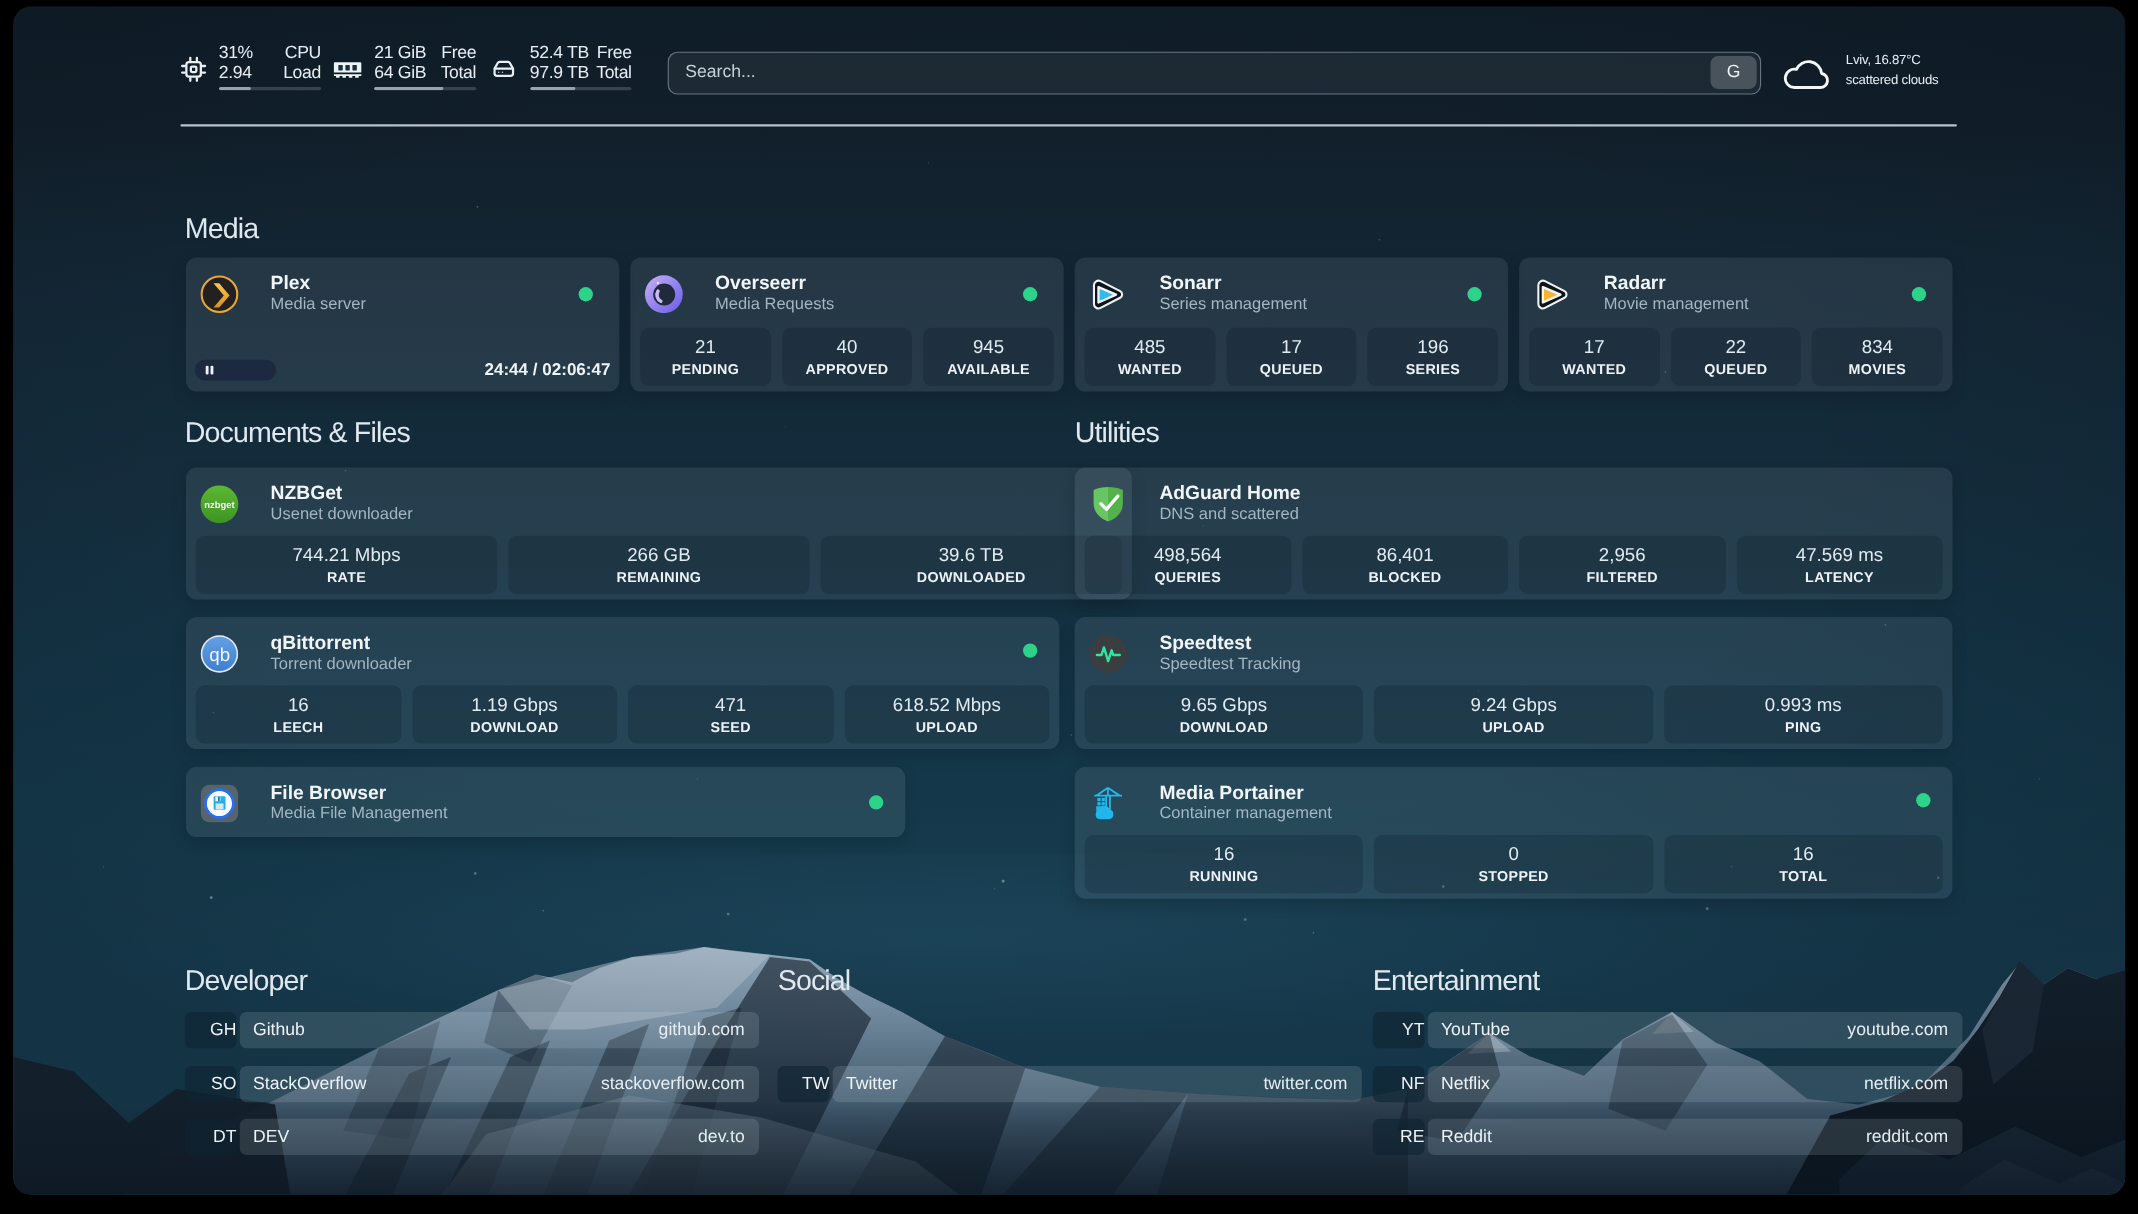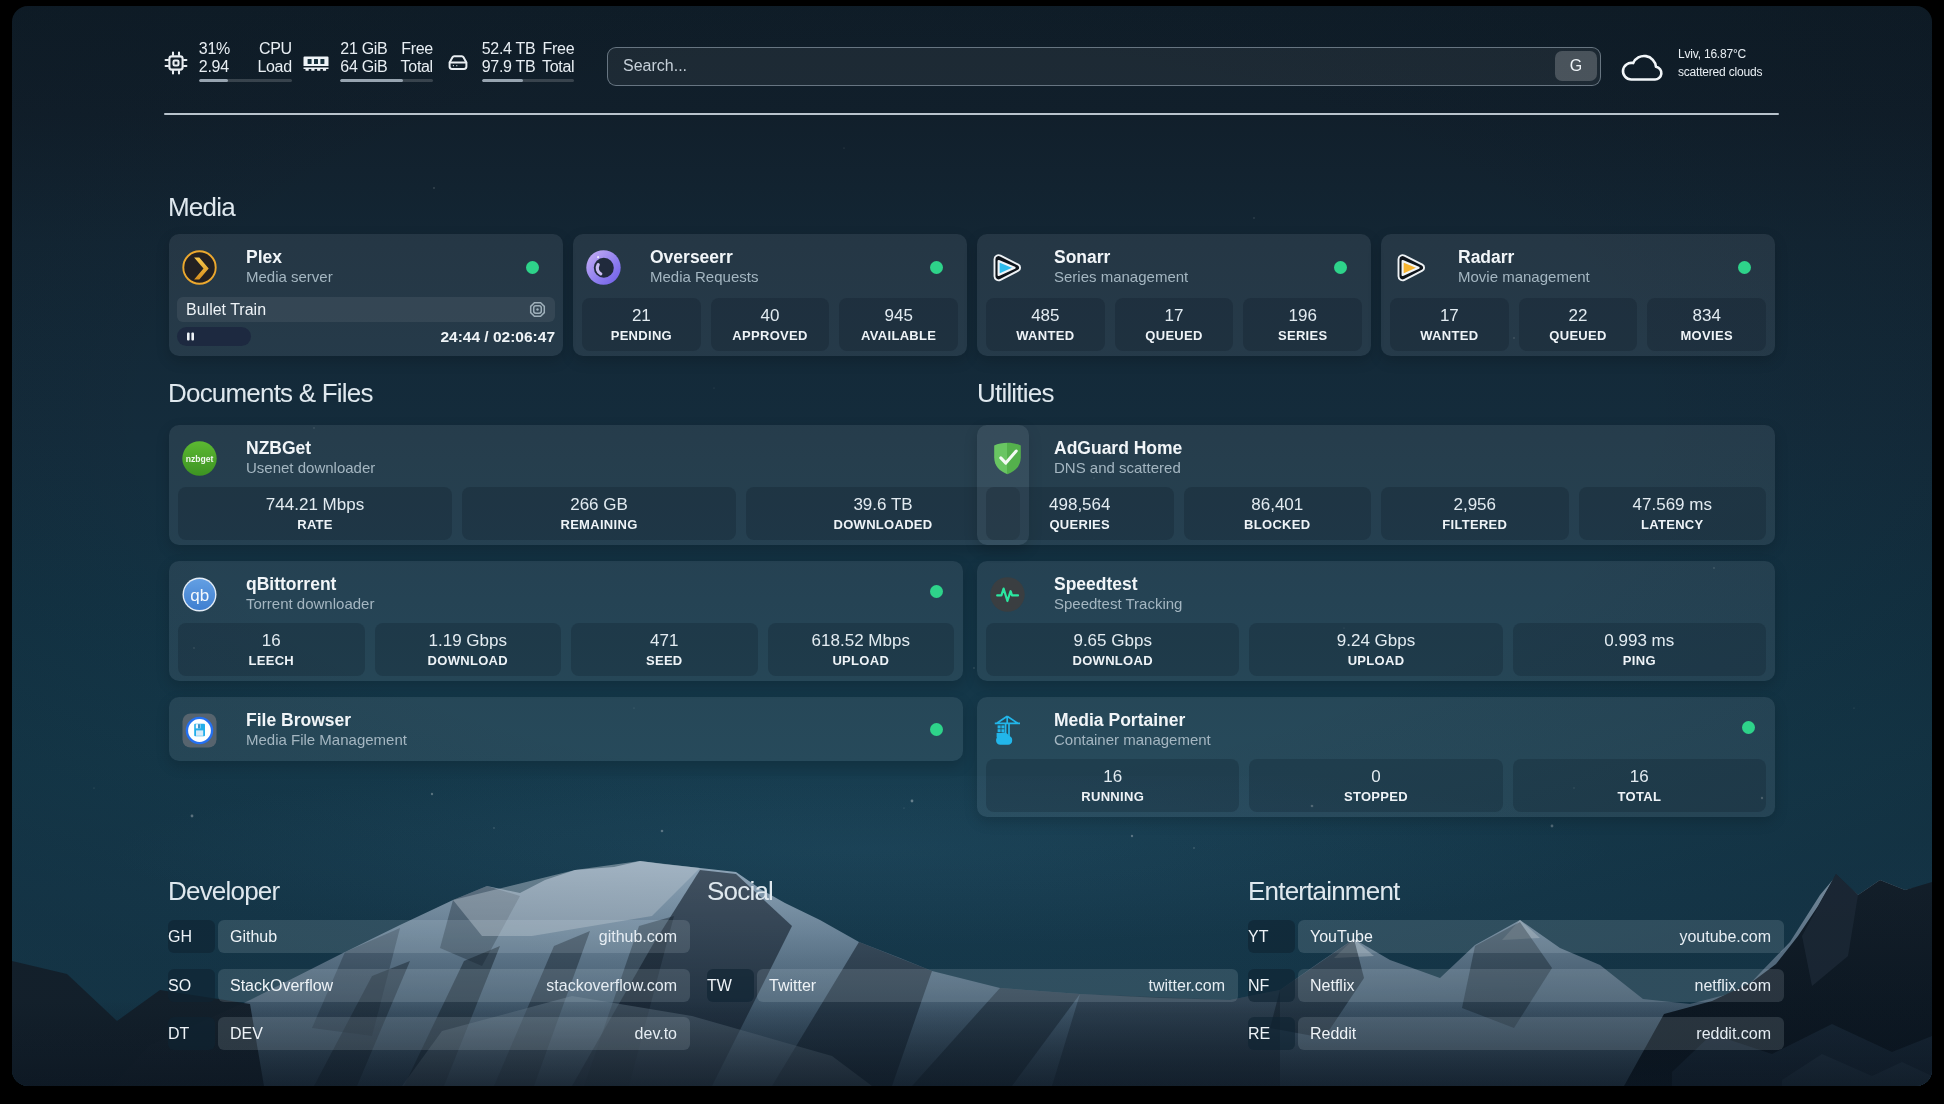--- a/index.html
+++ b/index.html
@@ -33,21 +33,21 @@
 .stat .v { margin-top:6.5px; height:22px; line-height:22px; font-size:17px; }
 .stat .l { height:18px; line-height:18px; font-size:13px; font-weight:700; color:#eef3f7; letter-spacing:.3px; }
 
 .mrowA { position:absolute; left:8px; right:8px; top:63px; height:25px; border-radius:6px; background:rgba(255,255,255,.07); }
 .mrowA .mt { position:absolute; left:9px; top:2px; font-size:16px; line-height:21px; color:#eef3f7; }
 .mrowB { position:absolute; left:8px; right:8px; top:93px; height:19px; }
 .pill { position:absolute; left:0; top:0; width:74px; height:19px; border-radius:9.5px; background:#1d2940; }
 .mtime { position:absolute; right:0; top:0; font-size:15.5px; font-weight:600; line-height:19px; color:#eef3f6; }
 
 .bmrow { position:absolute; height:33px; }
-.bmabbr { position:absolute; left:0; top:0; width:47px; height:33px; border-radius:6px; background:rgba(14,36,50,.62); color:#eef3f7; font-size:16px; text-align:left; line-height:33px; }
+.bmabbr { position:absolute; left:0; top:0; width:47px; height:33px; border-radius:6px; background:rgba(14,36,50,.62); color:#eef3f7; font-size:16px; text-align:right; line-height:33px; }
 .bmname { position:absolute; left:50px; right:0; top:0; height:33px; border-radius:6px; background:rgba(233,244,252,.13); }
 .bmname .n { position:absolute; left:12px; top:0; line-height:33px; font-size:16px; color:#eef3f7; }
 .bmname .u { position:absolute; right:13px; top:0; line-height:33px; font-size:16px; color:#e6edf3; }
 .icon { position:absolute; }
 </style>
 </head>
 <body>
 <div id="screen">
 <svg id="mtn" viewBox="0 0 1920 310" preserveAspectRatio="none">
 <defs>
@@ -204,28 +204,20 @@
               <stop offset="0" stop-color="#f6c74b"></stop>
               <stop offset="1" stop-color="#d88f1e"></stop>
             </linearGradient>
           </defs>
    <circle cx="17.5" cy="17.5" r="16.2" fill="#232022" stroke="#eca82e" stroke-width="1.9"></circle>
    <path d="M12.1 7.6h5.2l9.4 11-9.4 11h-5.2l9.4-11z" fill="url(#plg)"></path>
   </svg>
   <div class="ttl">Plex</div><div class="sub">Media server</div>
  </div>
  <div class="dot"></div>
- <div class="mrowA">
-        <span class="mt">Bullet Train</span>
-  <svg class="icon" style="right:9px;top:4px" width="17" height="17" viewBox="0 0 17 17" fill="none" stroke="#9fb0ba" stroke-width="1.5">
-   <path d="M5.4 1.7h6.2l3.7 3.7v6.2l-3.7 3.7H5.4l-3.7-3.7V5.4z"></path>
-          <rect x="4.7" y="4.7" width="7.6" height="7.6" rx="2.2"></rect>
-          <circle cx="8.5" cy="8.5" r="1.2" fill="#9fb0ba" stroke="none"></circle>
-  </svg>
- </div>
  <div class="mrowB">
   <div class="pill">
           <svg class="icon" style="left:9px;top:5px" width="9" height="9" viewBox="0 0 9 9" fill="#eef3f7">
             <rect x="1" y="0.5" width="2.6" height="8" rx="1"></rect>
             <rect x="5.4" y="0.5" width="2.6" height="8" rx="1"></rect>
           </svg>
         </div>
   <div class="mtime">24:44 / 02:06:47</div>
  </div>
 </div>
@@ -376,21 +368,21 @@
           <div class="v">471</div>
           <div class="l">SEED</div>
         </div>
   <div class="stat">
           <div class="v">618.52 Mbps</div>
           <div class="l">UPLOAD</div>
         </div>
  </div>
 </div>
 
-<div class="card" style="left:157px;top:691px;width:794px;height:64px">
+<div class="card" style="left:157px;top:691px;width:654px;height:64px">
  <div class="head">
   <svg class="hicon" width="35" height="35" viewBox="0 0 35 35">
    <rect x="0.5" y="0.5" width="34" height="34" rx="8" fill="#57646e"></rect>
    <circle cx="17.5" cy="17.5" r="12.6" fill="#fdfeff" stroke="#2470f0" stroke-width="2.4"></circle>
    <rect x="12.2" y="10.8" width="10.8" height="12.4" rx="1" fill="#22aeea"></rect>
    <rect x="13.8" y="11.2" width="4.6" height="4.2" fill="#f2f8fd"></rect>
    <rect x="16.2" y="11.2" width="1.6" height="4.2" fill="#1279b8"></rect>
    <rect x="14" y="17.4" width="7.2" height="5.4" fill="#d5e8f8"></rect>
   </svg>
   <div class="ttl">File Browser</div><div class="sub">Media File Management</div>

